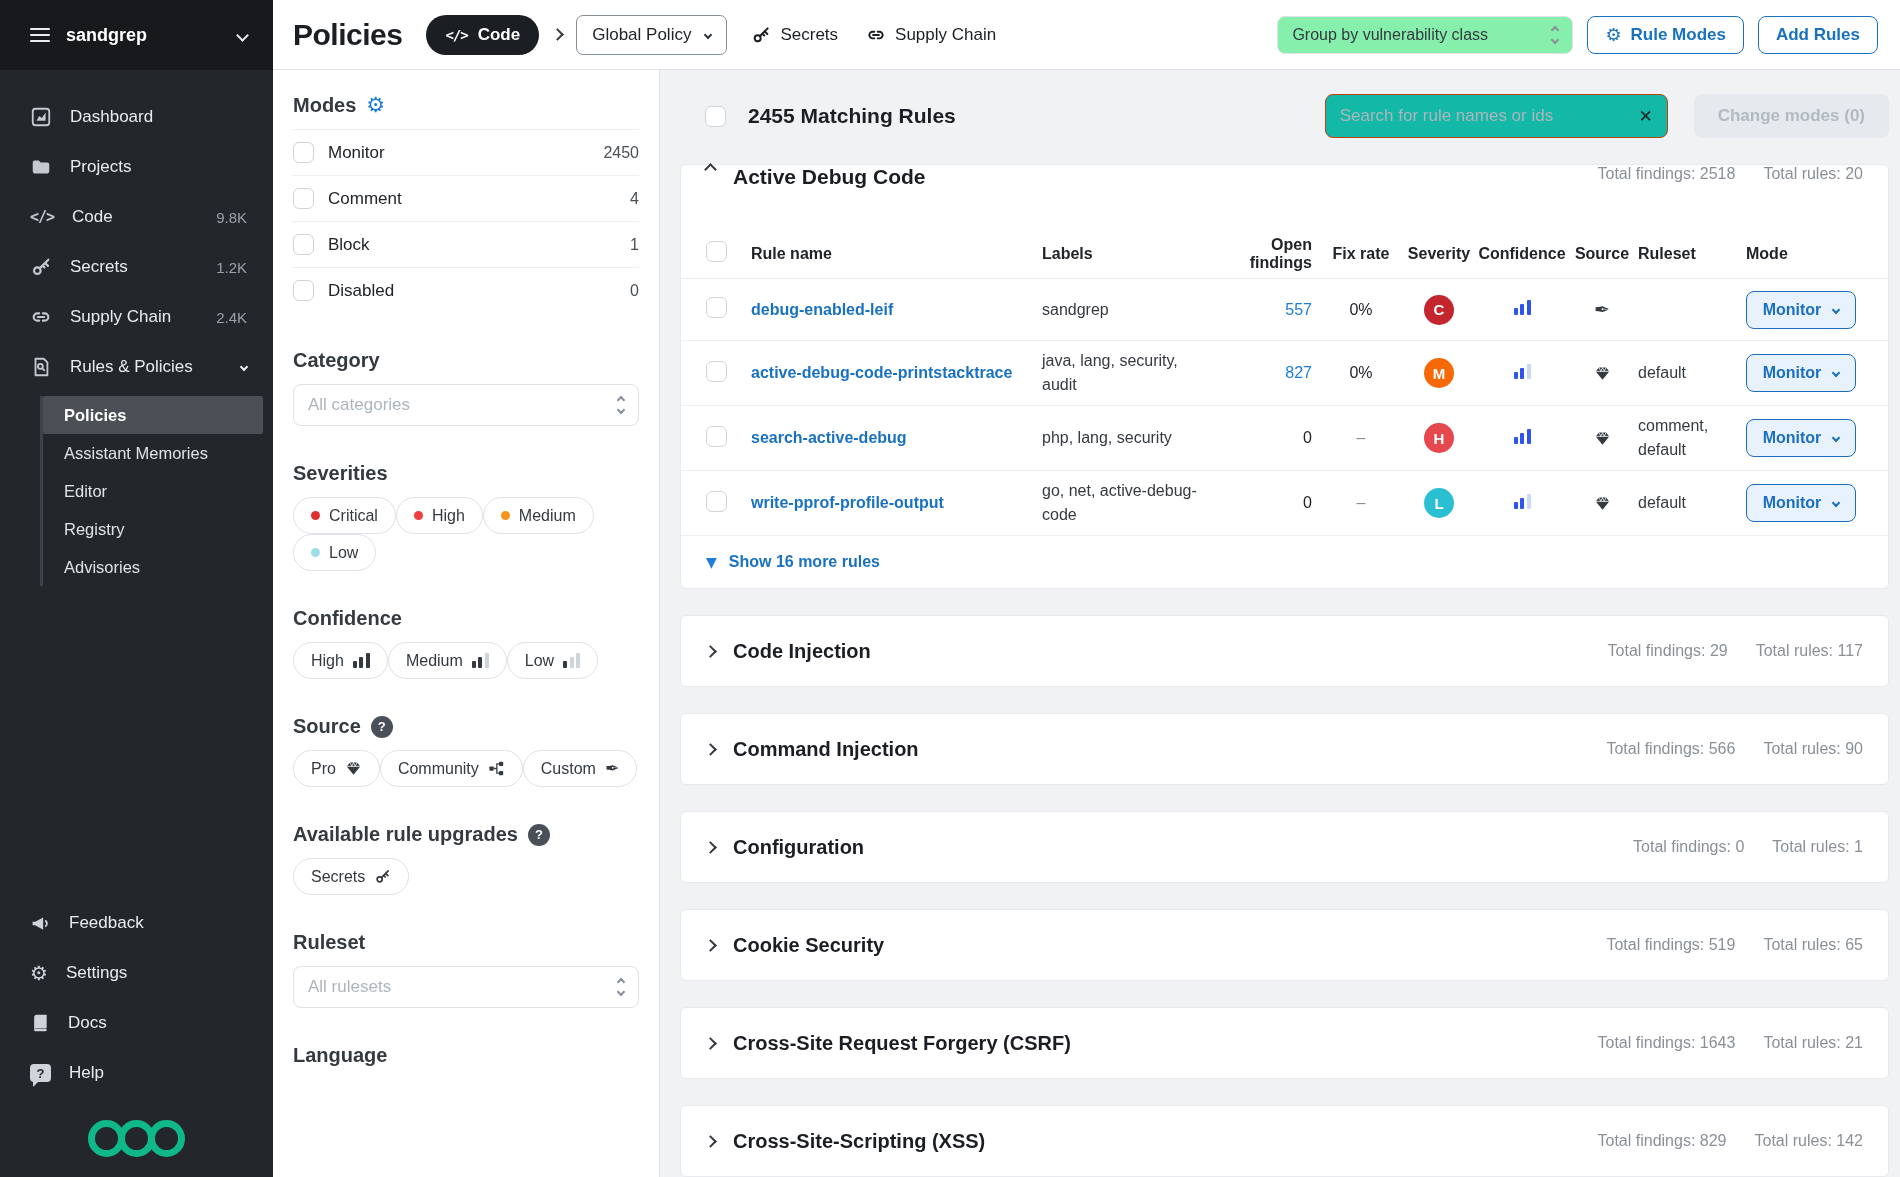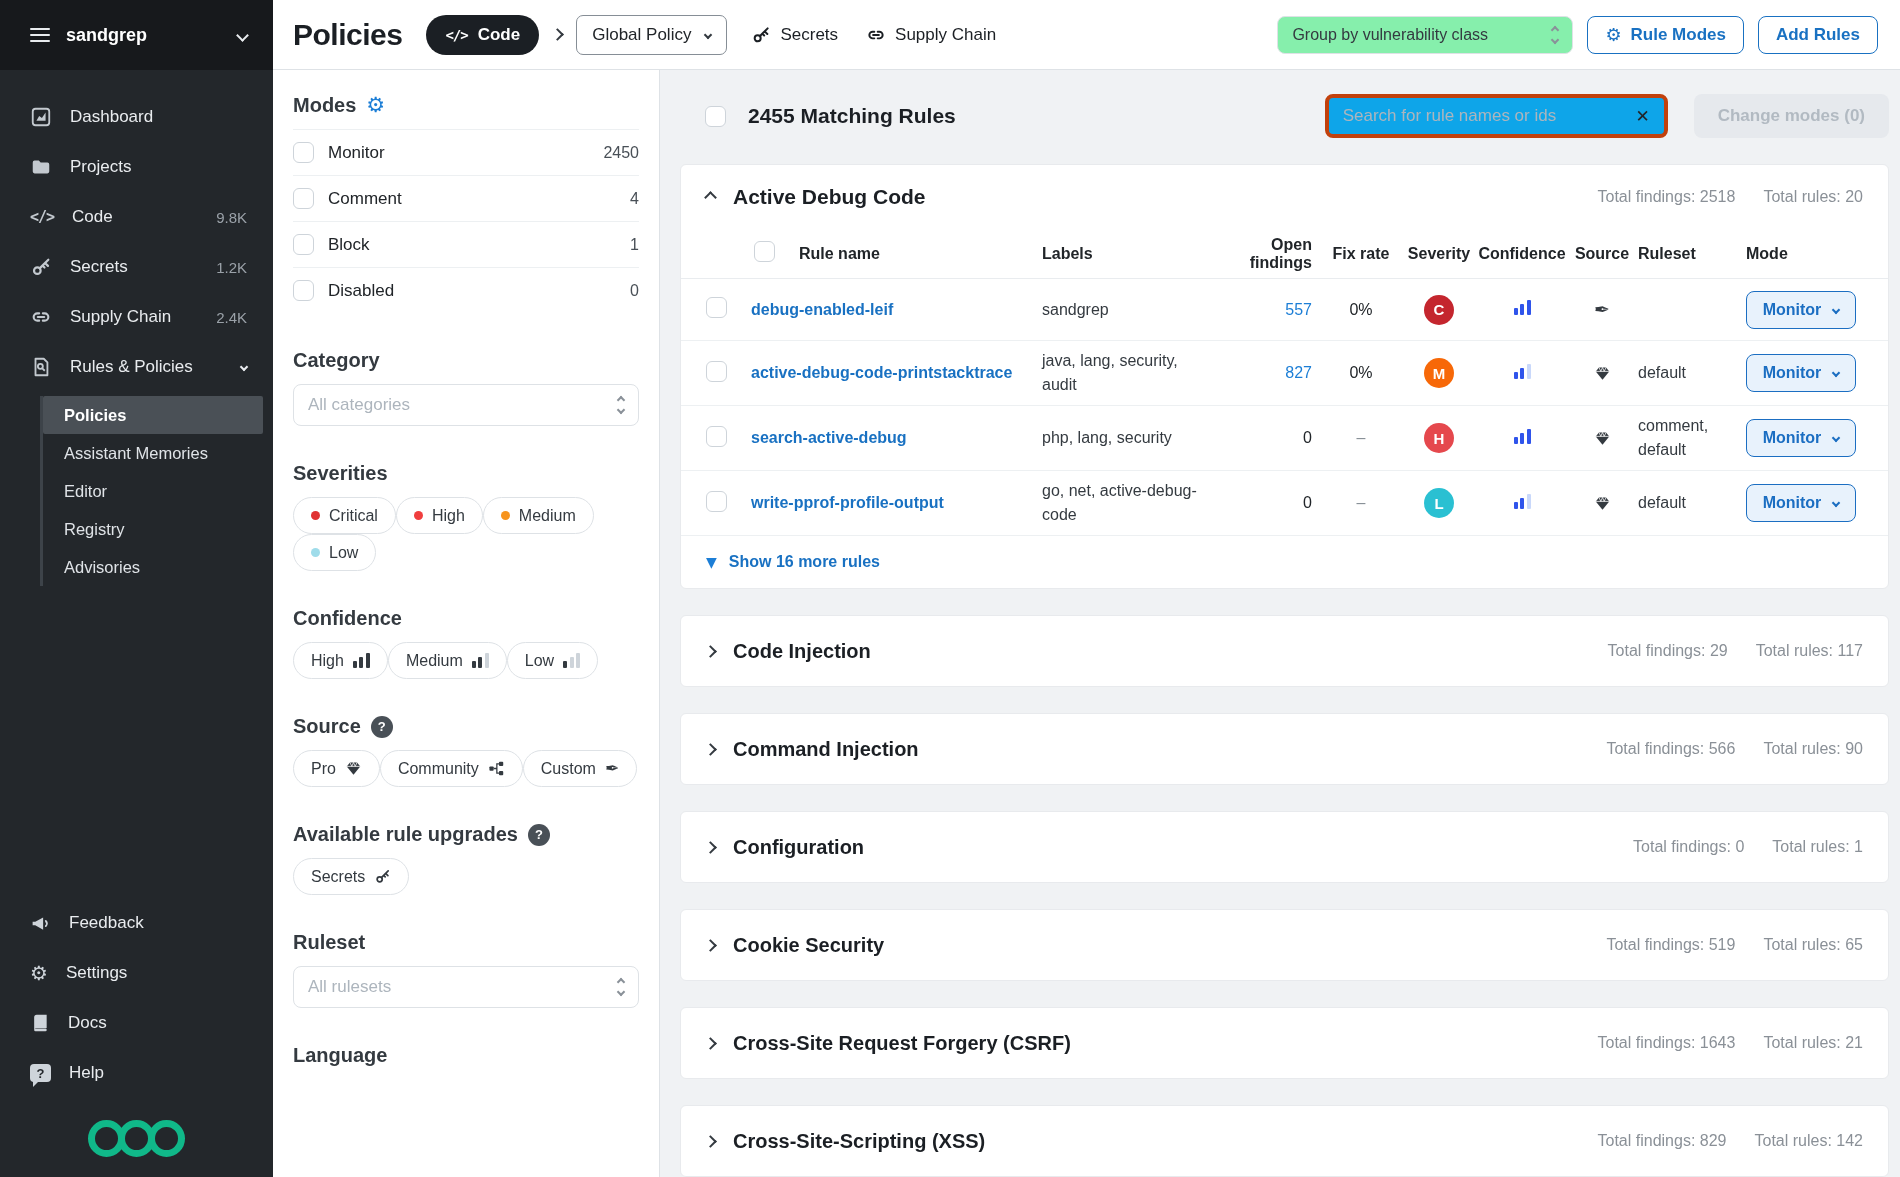--- a/index.html
+++ b/index.html
@@ -83,31 +83,31 @@
   .bars[data-level="low"] i:nth-child(2),.bars[data-level="low"] i:nth-child(3){background:#c9d8fa;}
   .bars.dark i{background:#343a40;}
   .bars.dark[data-level="medium"] i:nth-child(3){background:#ced4da;}
   .bars.dark[data-level="low"] i:nth-child(2),.bars.dark[data-level="low"] i:nth-child(3){background:#ced4da;}
 
   
   #main{position:absolute;left:660px;top:70px;right:0;bottom:0;background:#f0f2f4;padding:24px 11px 0 20px;overflow:hidden;}
   .main-top{display:flex;align-items:center;margin-bottom:26px;}
   .main-top .cb{margin-left:25px;}
   .m-title{font-size:21px;font-weight:700;color:#1b1f24;margin-left:22px;}
-  .search{margin-left:auto;width:343px;height:44px;background:#0ea5e9;border:4px solid #c2410c;border-radius:8px;display:flex;align-items:center;padding:0 14px;gap:10px;}
+  .search{margin-left:auto;width:343px;height:44px;background:#14b8a6;border:1px solid #c2410c;border-radius:8px;display:flex;align-items:center;padding:0 14px;gap:10px;}
   .search input{flex:1;border:none;outline:none;font-size:17px;color:#212529;font-family:inherit;background:transparent;}
   .search input::placeholder{color:#adb5bd;}
   .search .x{font-size:17px;color:#212529;cursor:pointer;line-height:1;}
   .btn-disabled{margin-left:26px;height:44px;border:none;border-radius:8px;background:#e6e9ed;color:#b2bac2;font-size:17px;font-weight:600;padding:0 24px;cursor:default;}
 
   .gcard{background:#fff;border:1px solid #e8eaed;border-radius:6px;}
-  .gh{height:64px;display:flex;align-items:center;padding:0 25px;}
+  .gh{height:64px;display:flex;padding:0 25px;}
   .gh h2{font-size:21px;font-weight:700;color:#1b1f24;margin-left:18px;}
   .totals{margin-left:auto;display:flex;gap:28px;font-size:16px;color:#8a9097;}
-  .thead{display:flex;align-items:center;height:50px;border-bottom:1px solid #e9ecef;font-size:16px;font-weight:700;color:#212529;padding-left:48px;}
+  .thead{display:flex;align-items:center;height:50px;border-bottom:1px solid #e9ecef;font-size:16px;font-weight:700;color:#212529;}
   .trow{display:flex;align-items:center;min-height:62px;padding:8px 0;border-bottom:1px solid #edf0f2;}
   .col{flex:none;}
   .col-cb{width:70px;padding-left:25px;}
   .col-name{flex:1;min-width:200px;}
   .col-labels{width:180px;font-size:16px;color:#343a40;line-height:1.5;padding-right:14px;}
   .col-find{width:100px;text-align:right;padding-right:10px;font-size:16px;}
   .col-fix{width:78px;text-align:center;font-size:16px;}
   .col-sev{width:78px;text-align:center;}
   .col-conf{width:88px;text-align:center;}
   .col-src{width:72px;text-align:center;}

